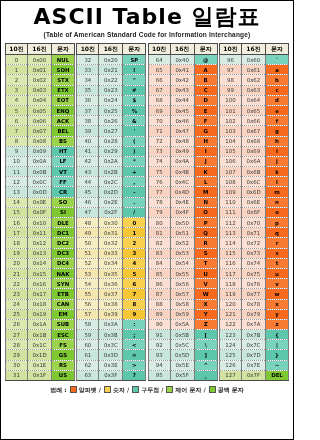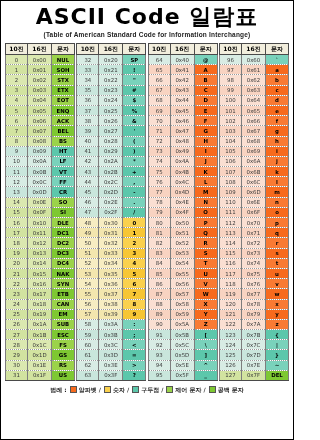--- a/index.html
+++ b/index.html
@@ -135,21 +135,21 @@
     margin: 0 2px 1px 1px;
   }
   #legend .sep { margin: 0 2px; color: #333; }
   #legend .lg-item { display: inline-block; }
 </style>
 </head>
 <body>
 
 <div id="page">
 
-  <div id="title">ASCII Code 일람표</div>
+  <div id="title">ASCII Table 일람표</div>
   <div id="subtitle">(Table of American Standard Code for Information Interchange)</div>
 
   <div id="tables">
       <table class="ascii">
         <colgroup>
           <col class="c-dec">
           <col class="c-hex">
           <col class="c-chr">
         </colgroup>
         <thead>

